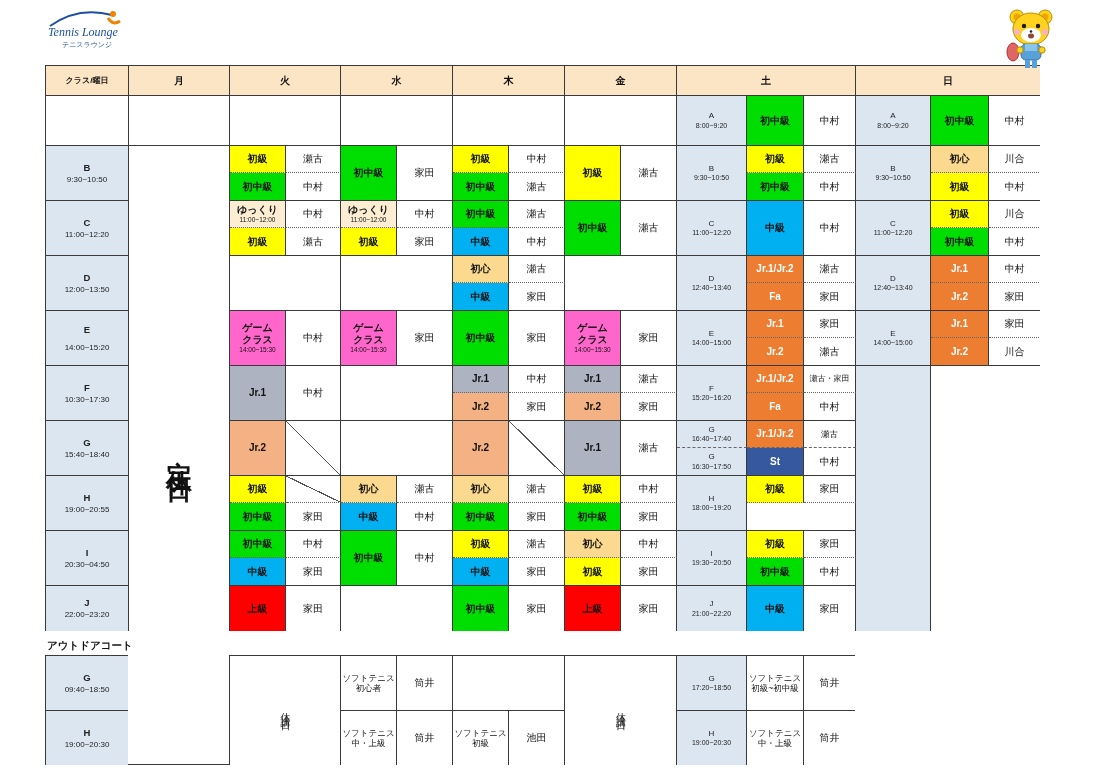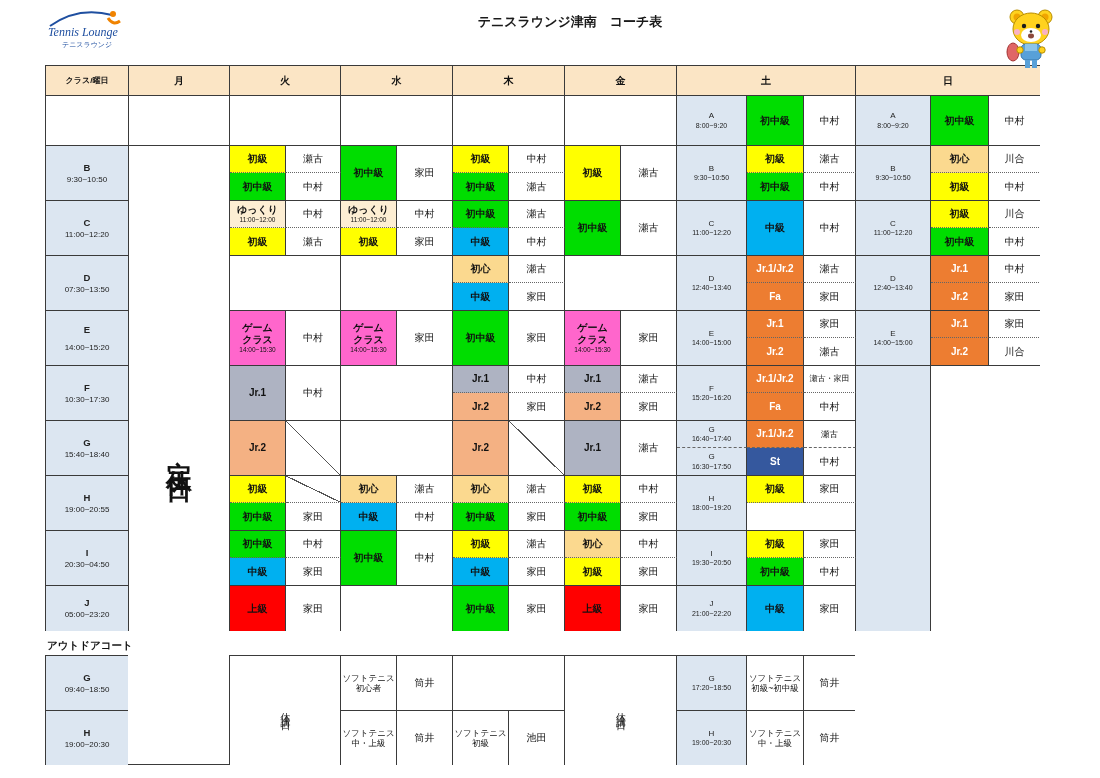--- a/index.html
+++ b/index.html
@@ -19,27 +19,27 @@
       <div class="cell" style="left: 83px; top: 0px; width: 101px; height: 30px; background: rgb(251, 229, 197); border-right: 1px solid rgb(58, 58, 58); border-bottom: 1px solid rgb(58, 58, 58); font-size: 10px; font-weight: 600;"><div>月</div></div>
       <div class="cell" style="left: 184px; top: 0px; width: 111px; height: 30px; background: rgb(251, 229, 197); border-right: 1px solid rgb(58, 58, 58); border-bottom: 1px solid rgb(58, 58, 58); font-size: 10px; font-weight: 600;"><div>火</div></div>
       <div class="cell" style="left: 295px; top: 0px; width: 112px; height: 30px; background: rgb(251, 229, 197); border-right: 1px solid rgb(58, 58, 58); border-bottom: 1px solid rgb(58, 58, 58); font-size: 10px; font-weight: 600;"><div>水</div></div>
       <div class="cell" style="left: 407px; top: 0px; width: 112px; height: 30px; background: rgb(251, 229, 197); border-right: 1px solid rgb(58, 58, 58); border-bottom: 1px solid rgb(58, 58, 58); font-size: 10px; font-weight: 600;"><div>木</div></div>
       <div class="cell" style="left: 519px; top: 0px; width: 112px; height: 30px; background: rgb(251, 229, 197); border-right: 1px solid rgb(58, 58, 58); border-bottom: 1px solid rgb(58, 58, 58); font-size: 10px; font-weight: 600;"><div>金</div></div>
       <div class="cell" style="left: 631px; top: 0px; width: 179px; height: 30px; background: rgb(251, 229, 197); border-right: 1px solid rgb(58, 58, 58); border-bottom: 1px solid rgb(58, 58, 58); font-size: 10px; font-weight: 600;"><div>土</div></div>
       <div class="cell" style="left: 810px; top: 0px; width: 185px; height: 30px; background: rgb(251, 229, 197); border-right: 1px solid rgb(58, 58, 58); border-bottom: 1px solid rgb(58, 58, 58); font-size: 10px; font-weight: 600;"><div>日</div></div>
       <div class="cell" style="left: 0px; top: 30px; width: 83px; height: 50px; background: rgb(255, 255, 255); border-right: 1px solid rgb(58, 58, 58); border-bottom: 1px solid rgb(58, 58, 58); flex-direction: column; font-size: 9.5px; color: rgb(34, 34, 34);"></div>
       <div class="cell" style="left: 0px; top: 80px; width: 83px; height: 55px; background: rgb(220, 230, 241); border-right: 1px solid rgb(58, 58, 58); border-bottom: 1px solid rgb(58, 58, 58); flex-direction: column; font-size: 9.5px; color: rgb(34, 34, 34);"><div style="font-weight: 600;">B</div><div style="font-size: 8px; margin-top: 2px;">9:30~10:50</div></div>
       <div class="cell" style="left: 0px; top: 135px; width: 83px; height: 55px; background: rgb(220, 230, 241); border-right: 1px solid rgb(58, 58, 58); border-bottom: 1px solid rgb(58, 58, 58); flex-direction: column; font-size: 9.5px; color: rgb(34, 34, 34);"><div style="font-weight: 600;">C</div><div style="font-size: 8px; margin-top: 2px;">11:00~12:20</div></div>
-      <div class="cell" style="left: 0px; top: 190px; width: 83px; height: 55px; background: rgb(220, 230, 241); border-right: 1px solid rgb(58, 58, 58); border-bottom: 1px solid rgb(58, 58, 58); flex-direction: column; font-size: 9.5px; color: rgb(34, 34, 34);"><div style="font-weight: 600;">D</div><div style="font-size: 8px; margin-top: 2px;">07:30~13:50</div></div>
+      <div class="cell" style="left: 0px; top: 190px; width: 83px; height: 55px; background: rgb(220, 230, 241); border-right: 1px solid rgb(58, 58, 58); border-bottom: 1px solid rgb(58, 58, 58); flex-direction: column; font-size: 9.5px; color: rgb(34, 34, 34);"><div style="font-weight: 600;">D</div><div style="font-size: 8px; margin-top: 2px;">12:00~13:50</div></div>
       <div class="cell" style="left: 0px; top: 245px; width: 83px; height: 55px; background: rgb(220, 230, 241); border-right: 1px solid rgb(58, 58, 58); border-bottom: 1px solid rgb(58, 58, 58); flex-direction: column; font-size: 9.5px; color: rgb(34, 34, 34);"><div style="font-weight: 600;">E</div><div style="font-size: 8px; margin-top: 8px;">14:00~15:20</div></div>
       <div class="cell" style="left: 0px; top: 300px; width: 83px; height: 55px; background: rgb(220, 230, 241); border-right: 1px solid rgb(58, 58, 58); border-bottom: 1px solid rgb(58, 58, 58); flex-direction: column; font-size: 9.5px; color: rgb(34, 34, 34);"><div style="font-weight: 600;">F</div><div style="font-size: 8px; margin-top: 2px;">10:30~17:30</div></div>
       <div class="cell" style="left: 0px; top: 355px; width: 83px; height: 55px; background: rgb(220, 230, 241); border-right: 1px solid rgb(58, 58, 58); border-bottom: 1px solid rgb(58, 58, 58); flex-direction: column; font-size: 9.5px; color: rgb(34, 34, 34);"><div style="font-weight: 600;">G</div><div style="font-size: 8px; margin-top: 2px;">15:40~18:40</div></div>
       <div class="cell" style="left: 0px; top: 410px; width: 83px; height: 55px; background: rgb(220, 230, 241); border-right: 1px solid rgb(58, 58, 58); border-bottom: 1px solid rgb(58, 58, 58); flex-direction: column; font-size: 9.5px; color: rgb(34, 34, 34);"><div style="font-weight: 600;">H</div><div style="font-size: 8px; margin-top: 2px;">19:00~20:55</div></div>
       <div class="cell" style="left: 0px; top: 465px; width: 83px; height: 55px; background: rgb(220, 230, 241); border-right: 1px solid rgb(58, 58, 58); border-bottom: 1px solid rgb(58, 58, 58); flex-direction: column; font-size: 9.5px; color: rgb(34, 34, 34);"><div style="font-weight: 600;">I</div><div style="font-size: 8px; margin-top: 2px;">20:30~04:50</div></div>
-      <div class="cell" style="left: 0px; top: 520px; width: 83px; height: 46px; background: rgb(220, 230, 241); border-right: 1px solid rgb(58, 58, 58); border-bottom: 1px solid rgb(58, 58, 58); flex-direction: column; font-size: 9.5px; color: rgb(34, 34, 34);"><div style="font-weight: 600;">J</div><div style="font-size: 8px; margin-top: 2px;">05:00~23:20</div></div>
+      <div class="cell" style="left: 0px; top: 520px; width: 83px; height: 46px; background: rgb(220, 230, 241); border-right: 1px solid rgb(58, 58, 58); border-bottom: 1px solid rgb(58, 58, 58); flex-direction: column; font-size: 9.5px; color: rgb(34, 34, 34);"><div style="font-weight: 600;">J</div><div style="font-size: 8px; margin-top: 2px;">22:00~23:20</div></div>
       <div class="cell" style="left: 83px; top: 30px; width: 101px; height: 50px; border-right: 1px solid rgb(58, 58, 58); border-bottom: 1px solid rgb(58, 58, 58);"></div>
       <div class="cell" style="left: 83px; top: 80px; width: 101px; height: 486px; border-right: 1px solid rgb(58, 58, 58); border-bottom: 1px solid rgb(58, 58, 58);"><div style="writing-mode: vertical-rl; font-size: 26px; font-weight: 600; letter-spacing: 9px; margin-top: 130px; color: rgb(17, 17, 17);">定休日</div></div>
       <div class="cell" style="left: 184px; top: 30px; width: 111px; height: 50px; border-right: 1px solid rgb(58, 58, 58); border-bottom: 1px solid rgb(58, 58, 58);"></div>
       <div class="cell" style="left: 295px; top: 30px; width: 112px; height: 50px; border-right: 1px solid rgb(58, 58, 58); border-bottom: 1px solid rgb(58, 58, 58);"></div>
       <div class="cell" style="left: 407px; top: 30px; width: 112px; height: 50px; border-right: 1px solid rgb(58, 58, 58); border-bottom: 1px solid rgb(58, 58, 58);"></div>
       <div class="cell" style="left: 519px; top: 30px; width: 112px; height: 50px; border-right: 1px solid rgb(58, 58, 58); border-bottom: 1px solid rgb(58, 58, 58);"></div>
       <div class="cell" style="left: 631px; top: 30px; width: 70px; height: 50px; background: rgb(220, 230, 241); border-right: 1px solid rgb(58, 58, 58); border-bottom: 1px solid rgb(58, 58, 58); flex-direction: column; color: rgb(34, 34, 34);"><div style="font-size: 8px;">A</div><div style="font-size: 7px; margin-top: 1px;">8:00~9:20</div></div>
       <div class="cell" style="left: 701px; top: 30px; width: 57px; height: 50px; background: rgb(0, 221, 0); border-right: 1px solid rgb(58, 58, 58); border-bottom: 1px solid rgb(58, 58, 58); font-size: 10px; font-weight: 600; color: rgb(17, 17, 17);"><div>初中級</div></div>
       <div class="cell" style="left: 758px; top: 30px; width: 52px; height: 50px; border-right: 1px solid rgb(58, 58, 58); border-bottom: 1px solid rgb(58, 58, 58); font-size: 10px;"><div>中村</div></div>
       <div class="cell" style="left: 810px; top: 30px; width: 75px; height: 50px; background: rgb(220, 230, 241); border-right: 1px solid rgb(58, 58, 58); border-bottom: 1px solid rgb(58, 58, 58); flex-direction: column; color: rgb(34, 34, 34);"><div style="font-size: 8px;">A</div><div style="font-size: 7px; margin-top: 1px;">8:00~9:20</div></div>
@@ -231,23 +231,20 @@
 中・上級</div></div>
       <div class="cell" style="left: 167px; top: 55px; width: 56px; height: 55px; border-right: 1px solid rgb(58, 58, 58); border-bottom: 1px solid rgb(58, 58, 58); font-size: 10px;"><div>筒井</div></div>
       <div class="cell" style="left: 223px; top: 55px; width: 56px; height: 55px; border-right: 1px solid rgb(58, 58, 58); border-bottom: 1px solid rgb(58, 58, 58); font-size: 8.5px;"><div>ソフトテニス
 初級</div></div>
       <div class="cell" style="left: 279px; top: 55px; width: 56px; height: 55px; border-right: 1px solid rgb(58, 58, 58); border-bottom: 1px solid rgb(58, 58, 58); font-size: 10px;"><div>池田</div></div>
       <div class="cell" style="left: 447px; top: 55px; width: 70px; height: 55px; background: rgb(220, 230, 241); border-right: 1px solid rgb(58, 58, 58); border-bottom: 1px solid rgb(58, 58, 58); flex-direction: column; color: rgb(34, 34, 34);"><div style="font-size: 8px;">H</div><div style="font-size: 7px; margin-top: 1px;">19:00~20:30</div></div>
       <div class="cell" style="left: 517px; top: 55px; width: 57px; height: 55px; border-right: 1px solid rgb(58, 58, 58); border-bottom: 1px solid rgb(58, 58, 58); font-size: 8.5px;"><div>ソフトテニス
 中・上級</div></div>
       <div class="cell" style="left: 574px; top: 55px; width: 52px; height: 55px; border-right: 1px solid rgb(58, 58, 58); border-bottom: 1px solid rgb(58, 58, 58); font-size: 10px;"><div>筒井</div></div>
     </div>
-    <div class="cell" style="left: 430px; top: 13px; width: 280px; height: 18px; font-size: 13px; font-weight: 700; color: rgb(26, 26, 26);">
-      <div>テニスラウンジ津南　コーチ表</div>
-    </div>
     <div class="cell" style="left: 40px; top: 6px; width: 100px; height: 52px;">
       <svg width="100" height="52" viewBox="0 0 100 52">
         <path d="M10 20 Q38 0 72 9" stroke="#1f4fa0" stroke-width="2" fill="none"></path>
         <circle cx="73" cy="8" r="3" fill="#f08300"></circle>
         <path d="M68 12 q5 8 12 3" stroke="#f08300" stroke-width="3" fill="none"></path>
         <text x="8" y="30" font-family="Liberation Serif,serif" font-style="italic" font-size="12" fill="#1f4fa0">Tennis Lounge</text>
         <text x="22" y="41" font-size="7" fill="#1f4fa0">テニスラウンジ</text>
       </svg>
     </div>
     <div class="cell" style="left: 1000px; top: 5px; width: 62px; height: 64px;">

